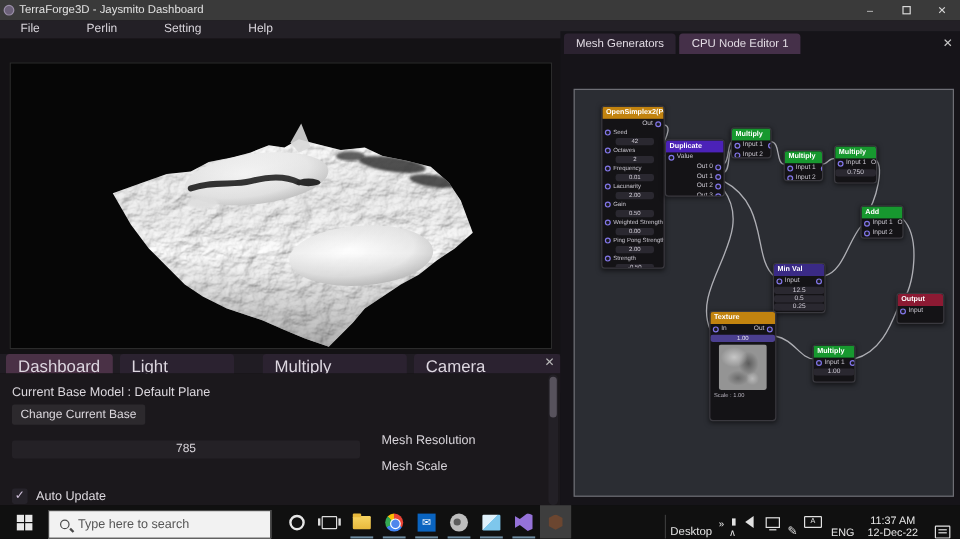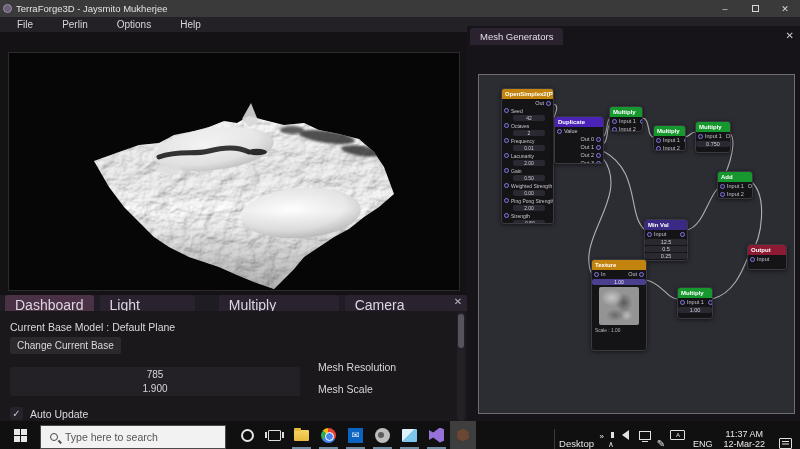--- a/index.html
+++ b/index.html
@@ -9,21 +9,21 @@
 
   
   #titlebar{left:0;top:0;width:800px;height:17px;background:#3a3a3a;display:flex;align-items:center}
   #appicon{width:9px;height:9px;border-radius:50%;background:#6b6078;border:1px solid #9a8fa8;margin:0 4px 0 3px}
   #apptitle{font-size:9.5px;color:#e3e3e3}
   .wbtns{position:absolute;right:0;top:0;height:17px;display:flex}
   .wbtn{width:30px;height:17px;display:flex;align-items:center;justify-content:center;color:#d8d8d8;font-size:9px}
   .maxglyph{width:7px;height:7px;border:1px solid #d8d8d8}
 
   
-  #menubar{left:0;top:17px;width:800px;height:15px;background:#232026;display:flex;align-items:center;gap:11px;padding-left:8px}
+  #menubar{left:0;top:17px;width:800px;height:15px;background:#232026;display:flex;align-items:center;gap:21px;padding-left:8px}
   .mitem{font-size:10px;color:#d9d5dc;padding:1px 9px}
 
   
   #lefttabs{left:0;top:32px;width:467px;height:15px;background:#1e1a20}
   #viewporttab{position:absolute;left:8px;top:0;height:15px;background:#473047;color:#e6dfe8;font-size:9.5px;padding:2px 8px;border-radius:3px 3px 0 0}
   #viewportbody{left:8px;top:52px;width:452px;height:239px;background:#060606;border:1px solid #2b2b2b;overflow:hidden}
 
   
   #dashtabs{left:0;top:295px;width:467px;height:16px;background:#201c23;display:flex;gap:6px;padding-left:5px}
   .dtab{font-size:14px;color:#ddd7e0;padding:2px 10px;height:32px;border-radius:3px 3px 0 0;background:#2b2230}
@@ -114,34 +114,34 @@
   #actionglyph{width:13px;height:11px;border:1.2px solid #e2e2e2;border-radius:1px;position:relative;margin:0 8px}
   #actionglyph:before{content:"";position:absolute;left:2px;top:2px;width:7px;height:1px;background:#e2e2e2;box-shadow:0 2.5px 0 #e2e2e2}
 </style>
 </head>
 <body>
 
 <div id="screen">
 
   <div class="ab" id="titlebar">
     <div id="appicon"></div>
-    <div id="apptitle">TerraForge3D - Jaysmito Mukherjee</div>
+    <div id="apptitle">TerraForge3D - Jaysmito Dashboard</div>
     <div class="wbtns">
       <div class="wbtn">–</div>
       <div class="wbtn">
           <span class="maxglyph"></span>
         </div>
       <div class="wbtn">✕</div>
     </div>
   </div>
 
   <div class="ab" id="menubar">
     <span class="mitem">File</span>
     <span class="mitem">Perlin</span>
-    <span class="mitem">Options</span>
+    <span class="mitem">Setting</span>
     <span class="mitem">Help</span>
   </div>
 
   <div class="ab" id="viewportbody">
     <svg width="452" height="239" viewBox="0 0 452 239">
       <defs>
         <filter id="rock" x="-10%" y="-10%" width="120%" height="120%">
           <feTurbulence type="fractalNoise" baseFrequency="0.065 0.085" numOctaves="5" seed="11" result="n"></feTurbulence>
           <feDiffuseLighting in="n" lighting-color="#ffffff" surfaceScale="2.8" diffuseConstant="1" result="l">
             <feDistantLight azimuth="230" elevation="58"></feDistantLight>
@@ -187,34 +187,34 @@
     <div class="dtab">Light Setting</div>
     <div class="dtab" style="margin-left:18px">Multiply Controls</div>
     <div class="dtab">Camera Controls</div>
     <div class="panelclose" style="right:2px">✕</div>
   </div>
   <div class="ab" id="dashbody">
     <div id="changebase">Change Current Base</div>
     <div id="currentbase">Current Base Model : Default Plane</div>
     <div class="dfield" style="top:56px">785</div>
     <div class="dlabel" style="top:50px">Mesh Resolution</div>
-    <div class="dfield" style="top:70px">1.900</div>
     <div class="dlabel" style="top:72px">Mesh Scale</div>
     <div id="autoupd">
       <div id="autochk">✓</div>
       <div id="autolbl">Auto Update</div>
     </div>
   </div>
   <div class="ab" id="dashscroll">
       <div id="dashthumb"></div>
     </div>
 
   <div class="ab" id="rightpanel">
     <div id="righttabs">
       <div class="rtab inactive">Mesh Generators</div>
+      <div class="rtab active">CPU Node Editor 1</div>
     </div>
     <div id="rightclose">✕</div>
   </div>
 
   <div class="ab" id="nodecanvas">
     <svg id="wires">
       <g fill="none" stroke="#d0d0d6" stroke-width="1.1" opacity="0.8">
         <path d="M74,29 C86,30 64,55 76,55"></path>
         <path d="M124,62 C129,59 127,45 131,43"></path>
         <path d="M124,69 C130,67 127,51 131,49"></path>
@@ -481,18 +481,18 @@
     <div class="tbicon" style="width:18px">
         <div id="netglyph"></div>
       </div>
     <div class="trayglyph">✎</div>
     <div class="tbicon" style="width:20px">
         <div id="imeglyph">A</div>
       </div>
     <div id="englbl">ENG</div>
     <div id="clockblock">
       <div id="timetxt">11:37 AM</div>
-      <div id="datetxt">12-Mar-22</div>
+      <div id="datetxt">12-Dec-22</div>
     </div>
     <div id="actionglyph"></div>
   </div>
 
 </div>
 
 </body></html>

